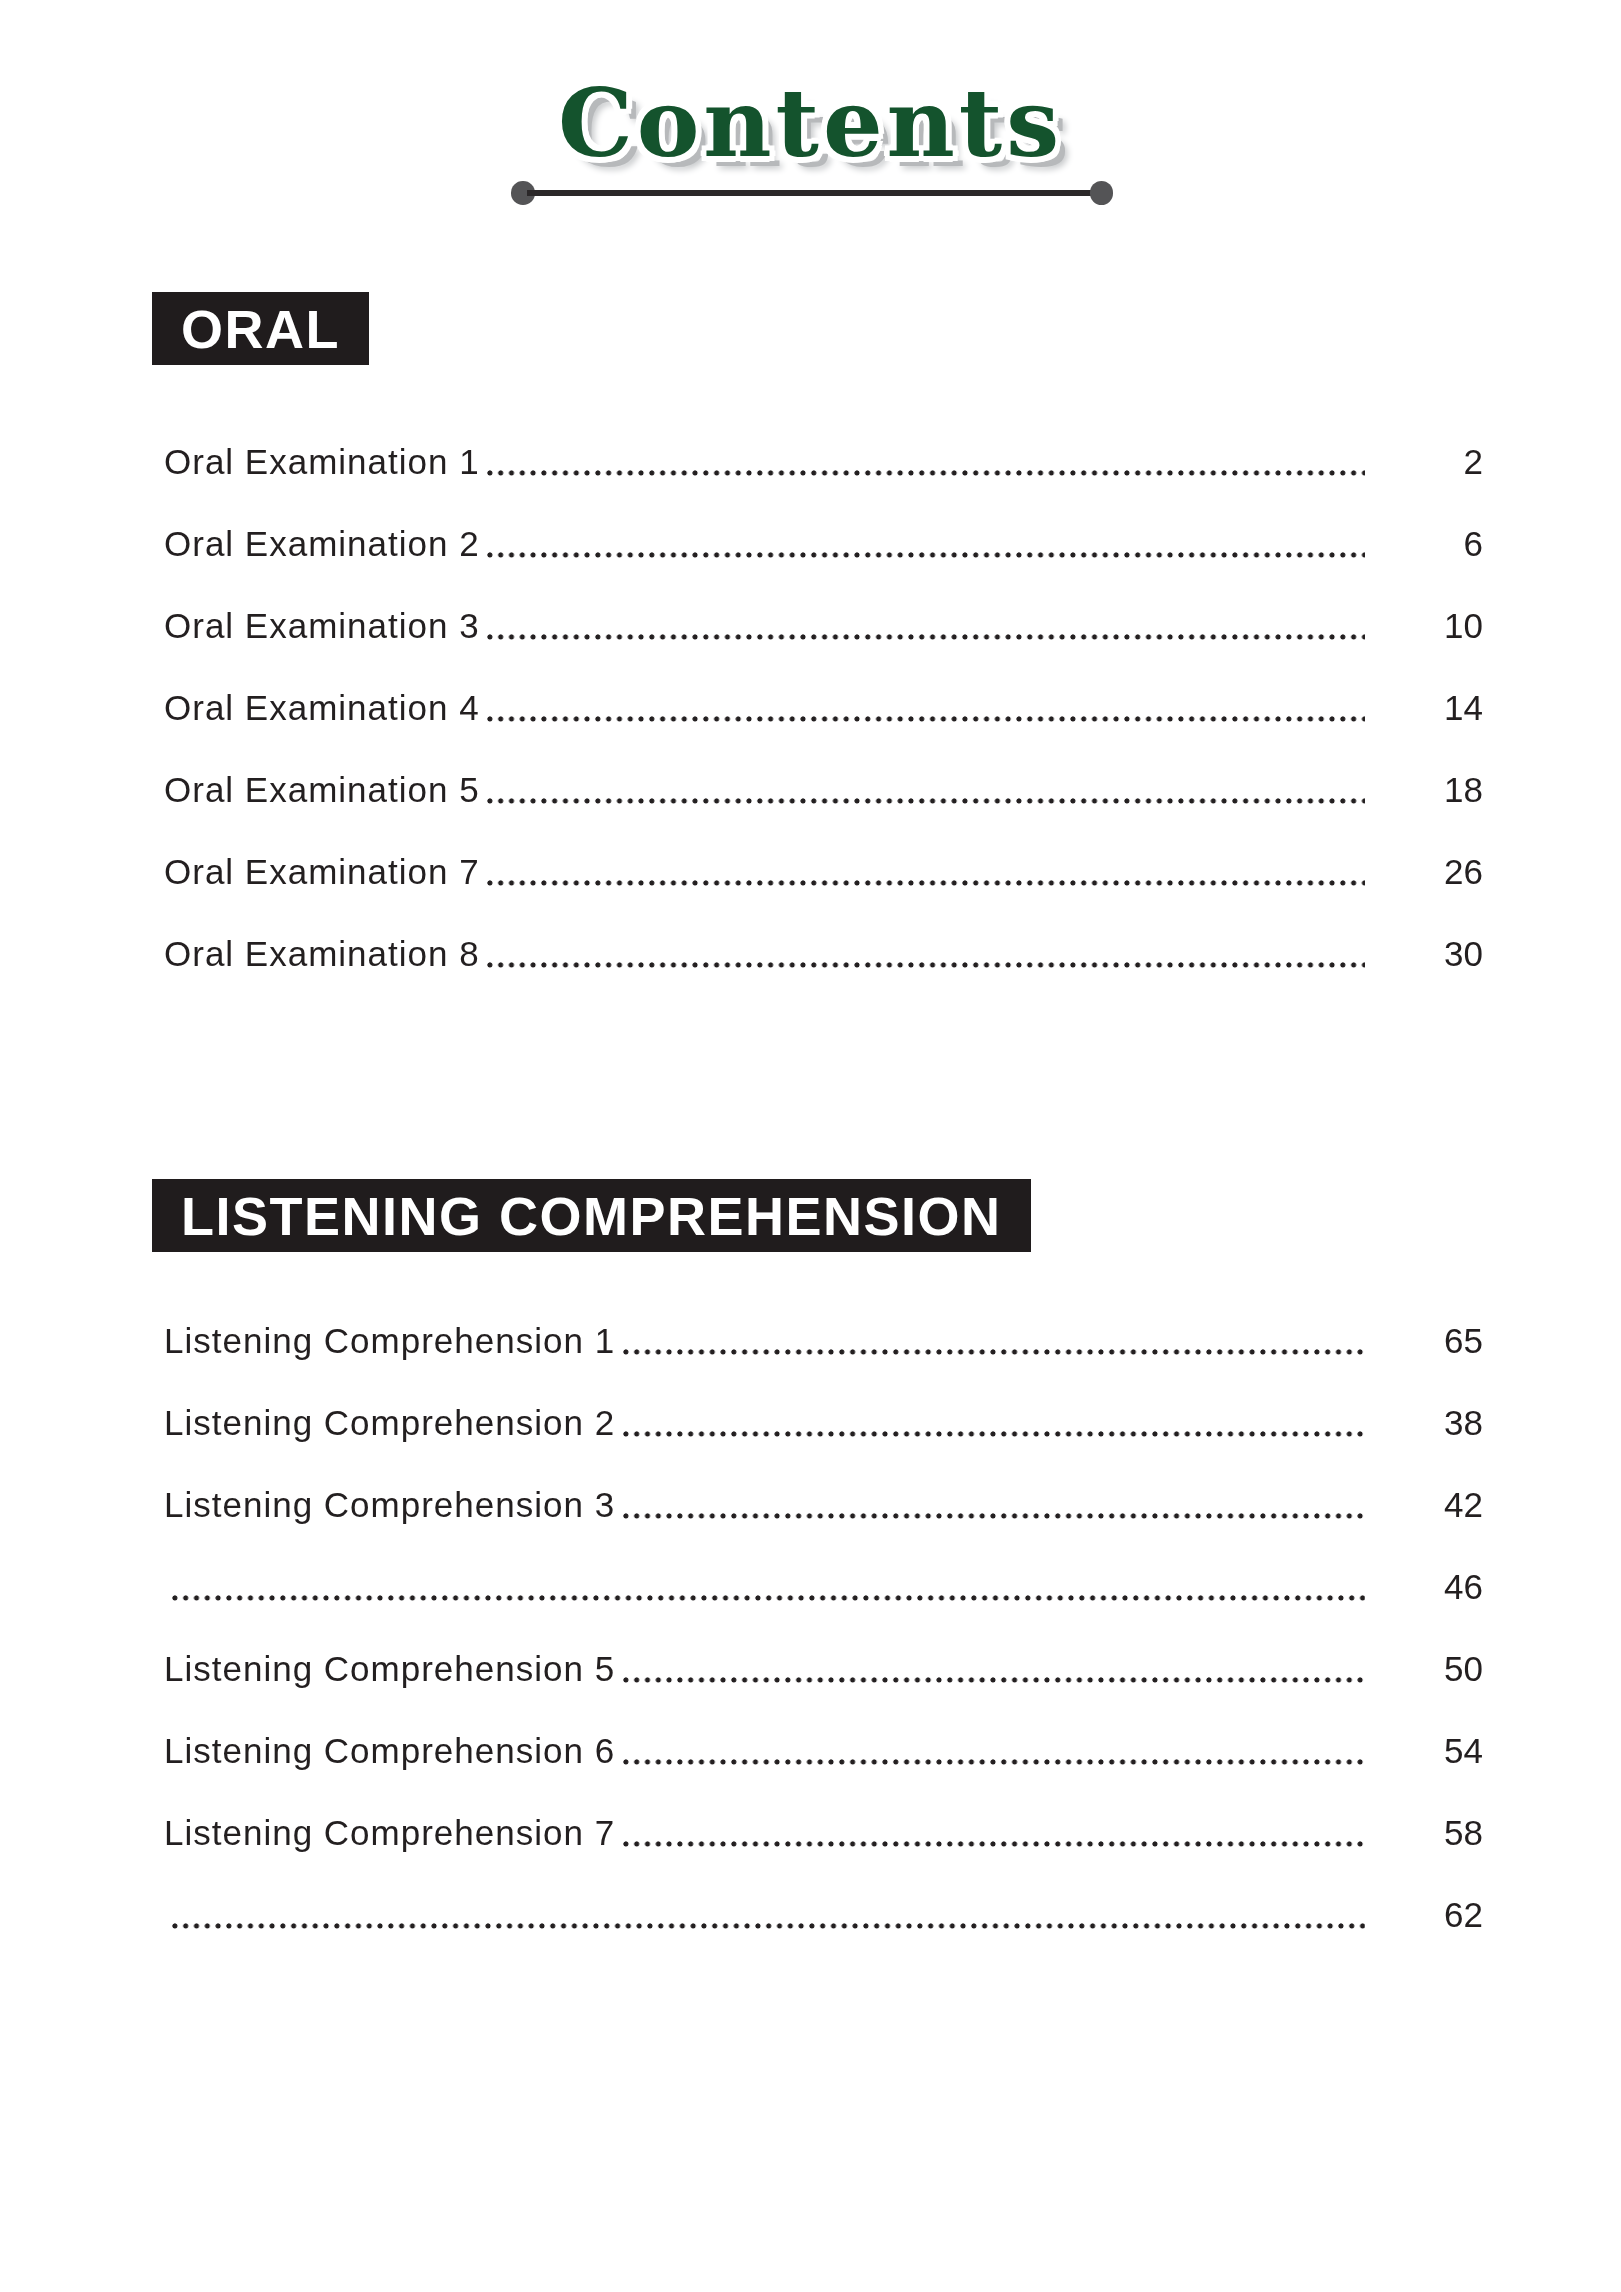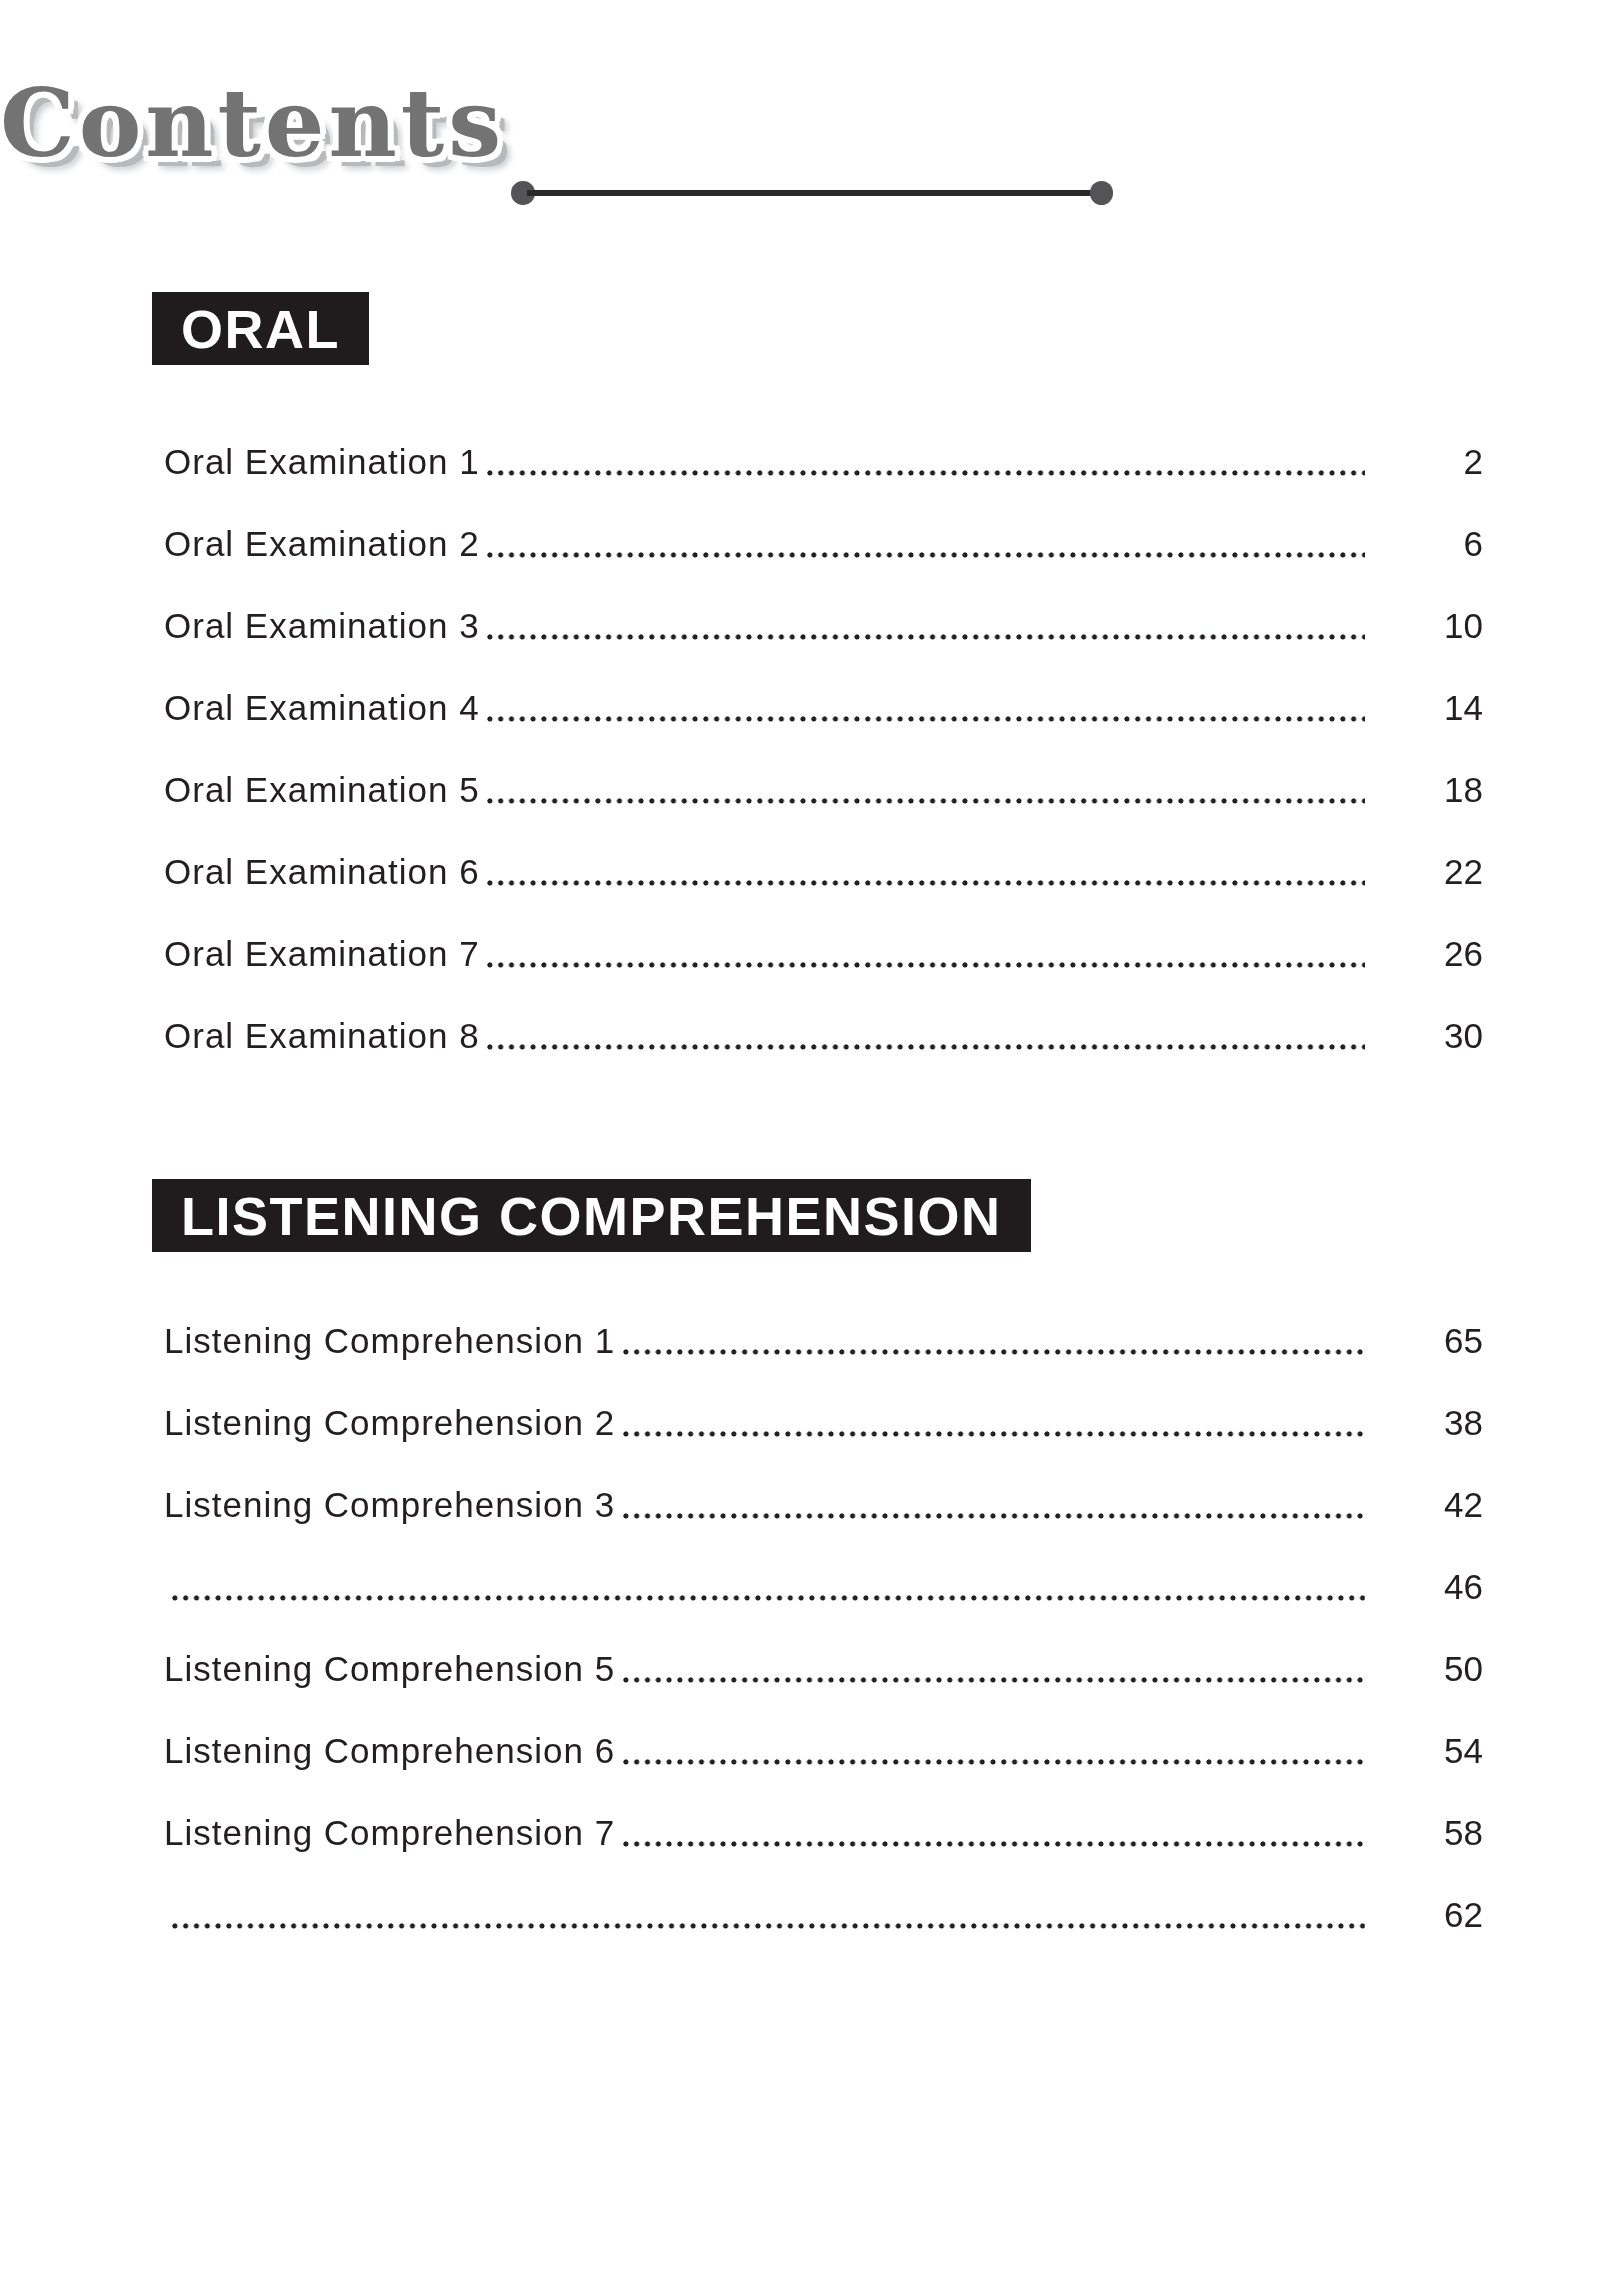--- a/index.html
+++ b/index.html
@@ -12,26 +12,27 @@
     color: #231f20;
     overflow: hidden;
   }
 
   
   .contents-title {
     position: absolute;
     top: 69px;
     left: 0;
     width: 100%;
+    text-align: center;
     font-family: "DejaVu Serif", serif;
     font-weight: bold;
     font-size: 94px;
     line-height: 1.15;
     letter-spacing: 3.9px;
-    color: #737373;
+    color: #14532d;
     text-shadow:
       -4.9px -4.9px 0 #ffffff,  4.9px -4.9px 0 #ffffff,
       -4.9px  4.9px 0 #ffffff,  4.9px  4.9px 0 #ffffff,
       -5.9px  0   0 #ffffff,  5.9px  0   0 #ffffff,
        0   -5.9px 0 #ffffff,  0    5.9px 0 #ffffff,
        9.8px 9.8px 0 #b7b9bb,
        12.7px 12.7px 6.9px #c9cbcd;
   }
 
   
@@ -157,25 +158,20 @@
         <span class="toc-dots"></span>
         <span class="toc-page">14</span>
       </div>
 
       <div class="toc-row">
         <span class="toc-title">Oral Examination 5</span>
         <span class="toc-dots"></span>
         <span class="toc-page">18</span>
       </div>
 
-      <div class="toc-row">
-        <span class="toc-title">Oral Examination 6</span>
-        <span class="toc-dots"></span>
-        <span class="toc-page">22</span>
-      </div>
 
       <div class="toc-row">
         <span class="toc-title">Oral Examination 7</span>
         <span class="toc-dots"></span>
         <span class="toc-page">26</span>
       </div>
 
       <div class="toc-row">
         <span class="toc-title">Oral Examination 8</span>
         <span class="toc-dots"></span>

